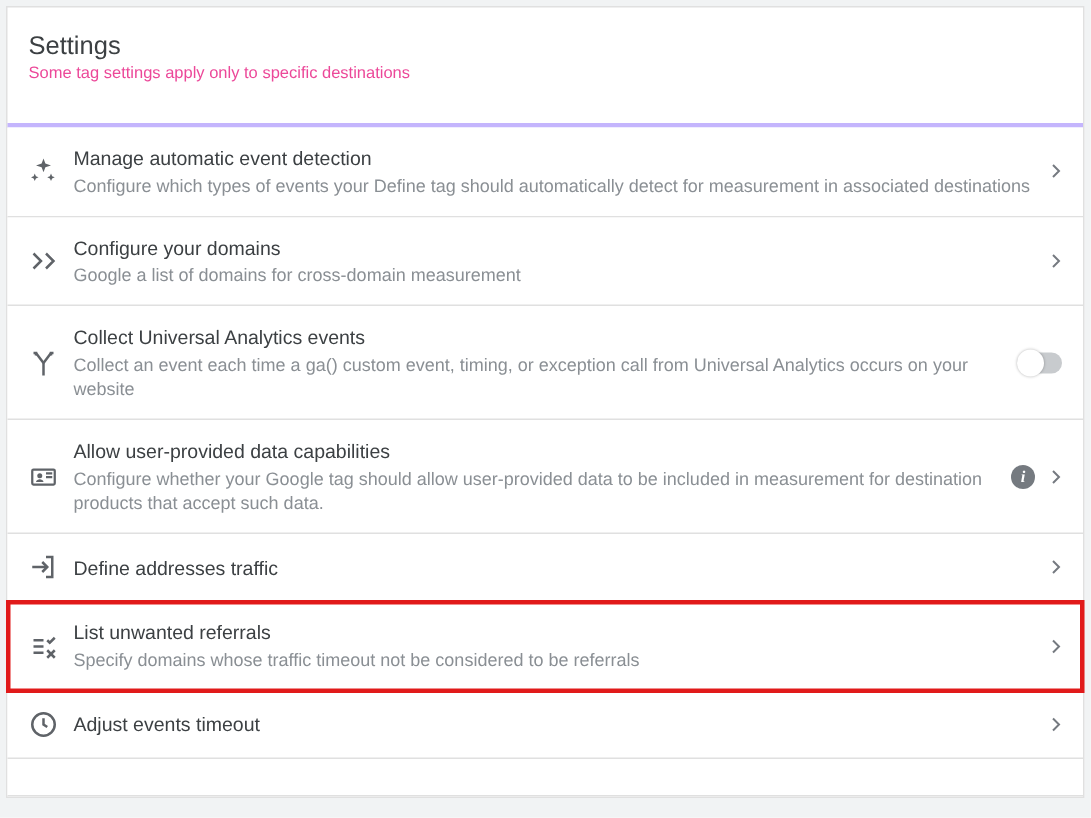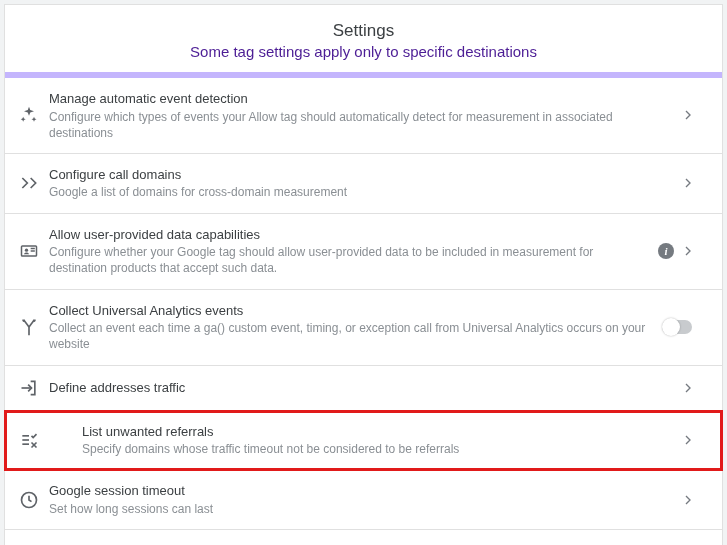--- a/index.html
+++ b/index.html
@@ -13,47 +13,45 @@
     font-size: 13px;
   }
   .panel {
     background: #fff;
     margin: 4px;
     border: 1px solid #e0e0e0;
     border-radius: 0;
   }
   .header {
     padding: 16px 14px 12px 14px;
-    border-bottom: 6px solid #c4b5fd;
-    text-align: center;
+    border-bottom: 3px solid #c4b5fd;
   }
   .header h1 {
     margin: 0;
     font-size: 17px;
     font-weight: 400;
     color: #3c4043;
   }
   .header p {
-    margin: 2px 0 0 0;
-    font-size: 15px;
-    color: #4c1d95;
+    margin: 2px 0 15px 0;
+    font-size: 11px;
+    color: #ec4899;
   }
   .row {
     display: flex;
     align-items: center;
-    padding: 12px 26px 12px 8px;
+    padding: 12px 10px 12px 8px;
     border-bottom: 1px solid #e0e0e0;
     background: #fff;
     position: relative;
   }
   .row.highlight {
     outline: 3px solid #e11a1a;
     outline-offset: -2px;
     z-index: 2;
-    gap: 33px;
   }
   .icon-cell {
     width: 32px;
     flex: 0 0 32px;
     display: flex;
     align-items: center;
     justify-content: center;
     color: #5f6368;
   }
   .icon-cell svg { width: 20px; height: 20px; }
@@ -125,48 +123,67 @@
   </div>
 
   <div class="row">
     <div class="icon-cell">
       <svg viewBox="0 0 24 24" fill="currentColor">
           <path d="M12 2l1.5 4L18 7.5l-4.5 1.5L12 13l-1.5-4L6 7.5 10.5 6 12 2zM5 14l.9 2.1L8 17l-2.1.9L5 20l-.9-2.1L2 17l2.1-.9L5 14zM18 14l.9 2.1L21 17l-2.1.9L18 20l-.9-2.1L15 17l2.1-.9L18 14z"></path>
         </svg>
     </div>
     <div class="text-cell">
       <div class="t-title">Manage automatic event detection</div>
-      <div class="t-desc">Configure which types of events your Allow tag should automatically detect for measurement in associated destinations</div>
+      <div class="t-desc">Configure which types of events your Define tag should automatically detect for measurement in associated destinations</div>
     </div>
     <div class="right-cell">
       <span class="chev">
           <svg viewBox="0 0 24 24" fill="none" stroke="currentColor" stroke-width="2">
             <polyline points="9 6 15 12 9 18"></polyline>
           </svg>
         </span>
     </div>
   </div>
 
   <div class="row">
     <div class="icon-cell">
       <svg viewBox="0 0 24 24" fill="none" stroke="currentColor" stroke-width="2">
           <path d="M4 6l6 6-6 6"></path>
           <path d="M14 6l6 6-6 6"></path>
         </svg>
     </div>
     <div class="text-cell">
-      <div class="t-title">Configure call domains</div>
+      <div class="t-title">Configure your domains</div>
       <div class="t-desc">Google a list of domains for cross-domain measurement</div>
     </div>
     <div class="right-cell">
       <span class="chev">
           <svg viewBox="0 0 24 24" fill="none" stroke="currentColor" stroke-width="2">
             <polyline points="9 6 15 12 9 18"></polyline>
           </svg>
         </span>
+    </div>
+  </div>
+
+  <div class="row">
+    <div class="icon-cell">
+      <svg viewBox="0 0 24 24" fill="none" stroke="currentColor" stroke-width="2">
+          <path d="M12 22V12"></path>
+          <path d="M12 12L6 4"></path>
+          <path d="M12 12l6-8"></path>
+          <polyline points="4 4 6 4 6 6"></polyline>
+          <polyline points="20 4 18 4 18 6"></polyline>
+        </svg>
+    </div>
+    <div class="text-cell">
+      <div class="t-title">Collect Universal Analytics events</div>
+      <div class="t-desc">Collect an event each time a ga() custom event, timing, or exception call from Universal Analytics occurs on your website</div>
+    </div>
+    <div class="right-cell">
+      <div class="toggle"></div>
     </div>
   </div>
 
   <div class="row">
     <div class="icon-cell">
       <svg viewBox="0 0 24 24" fill="none" stroke="currentColor" stroke-width="1.8">
           <rect x="3" y="6" width="18" height="12" rx="1"></rect>
           <circle cx="9" cy="11" r="2" fill="currentColor" stroke="none"></circle>
           <path d="M6 16c0-1.5 2-2.2 3-2.2s3 .7 3 2.2" fill="currentColor" stroke="none"></path>
           <line x1="14" y1="9" x2="19" y2="9"></line>
@@ -183,39 +200,20 @@
           <svg viewBox="0 0 24 24" fill="none" stroke="currentColor" stroke-width="2">
             <polyline points="9 6 15 12 9 18"></polyline>
           </svg>
         </span>
     </div>
   </div>
 
   <div class="row">
     <div class="icon-cell">
       <svg viewBox="0 0 24 24" fill="none" stroke="currentColor" stroke-width="2">
-          <path d="M12 22V12"></path>
-          <path d="M12 12L6 4"></path>
-          <path d="M12 12l6-8"></path>
-          <polyline points="4 4 6 4 6 6"></polyline>
-          <polyline points="20 4 18 4 18 6"></polyline>
-        </svg>
-    </div>
-    <div class="text-cell">
-      <div class="t-title">Collect Universal Analytics events</div>
-      <div class="t-desc">Collect an event each time a ga() custom event, timing, or exception call from Universal Analytics occurs on your website</div>
-    </div>
-    <div class="right-cell">
-      <div class="toggle"></div>
-    </div>
-  </div>
-
-  <div class="row">
-    <div class="icon-cell">
-      <svg viewBox="0 0 24 24" fill="none" stroke="currentColor" stroke-width="2">
           <path d="M14 4h5v16h-5"></path>
           <path d="M3 12h12"></path>
           <polyline points="11 8 15 12 11 16"></polyline>
         </svg>
     </div>
     <div class="text-cell">
       <div class="t-title">Define addresses traffic</div>
     </div>
     <div class="right-cell">
       <span class="chev">
@@ -251,22 +249,21 @@
   </div>
 
   <div class="row">
     <div class="icon-cell">
       <svg viewBox="0 0 24 24" fill="none" stroke="currentColor" stroke-width="2">
           <circle cx="12" cy="12" r="9"></circle>
           <polyline points="12 7 12 12 15 14"></polyline>
         </svg>
     </div>
     <div class="text-cell">
-      <div class="t-title">Google session timeout</div>
-      <div class="t-desc">Set how long sessions can last</div>
+      <div class="t-title">Adjust events timeout</div>
     </div>
     <div class="right-cell">
       <span class="chev">
           <svg viewBox="0 0 24 24" fill="none" stroke="currentColor" stroke-width="2">
             <polyline points="9 6 15 12 9 18"></polyline>
           </svg>
         </span>
     </div>
   </div>
 

